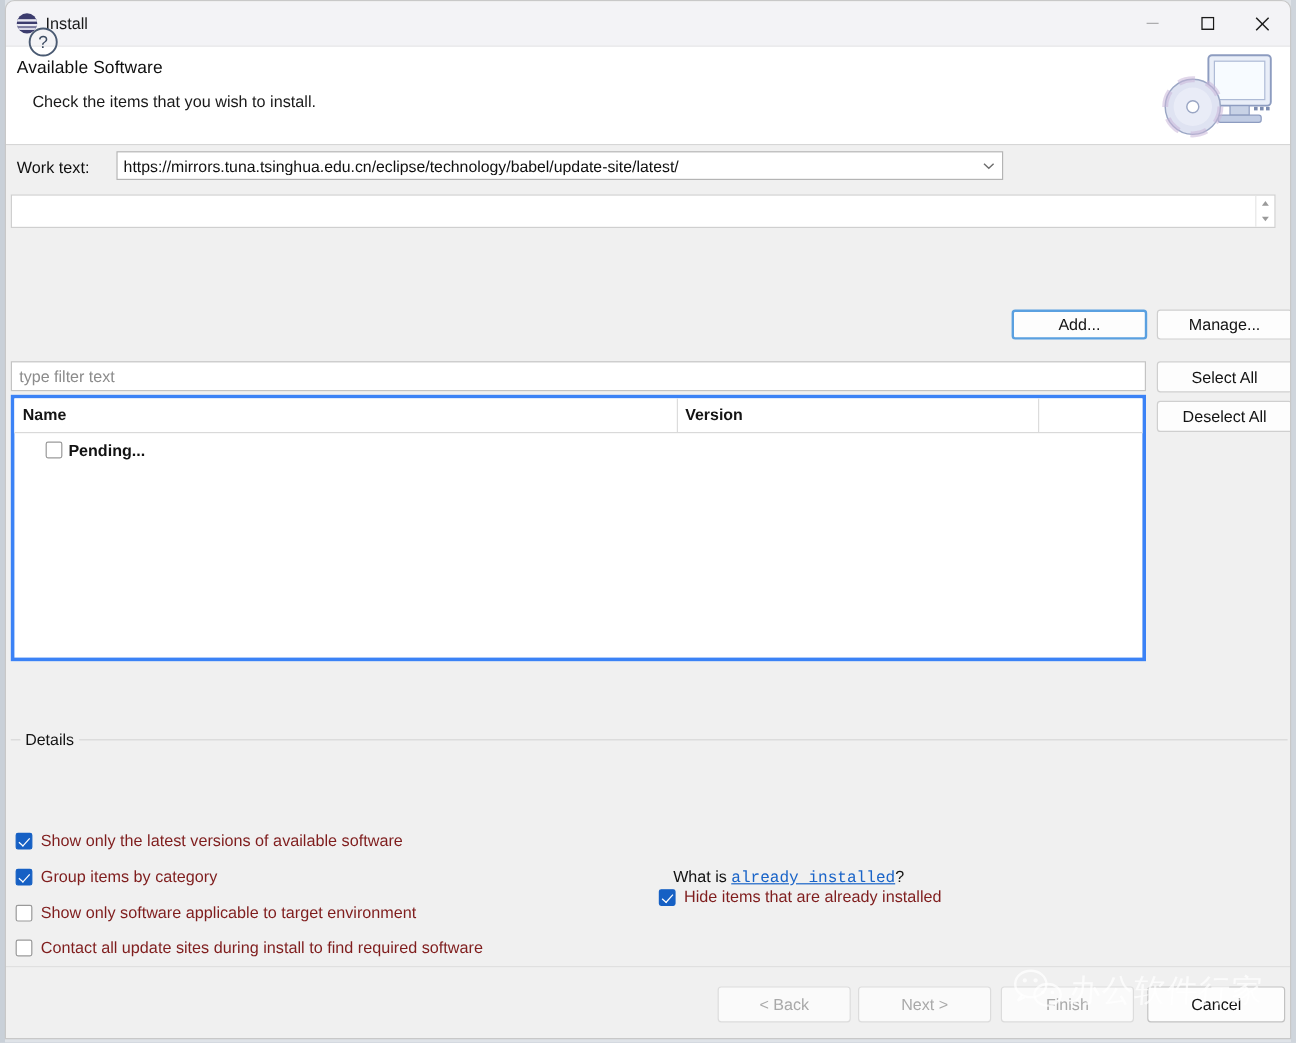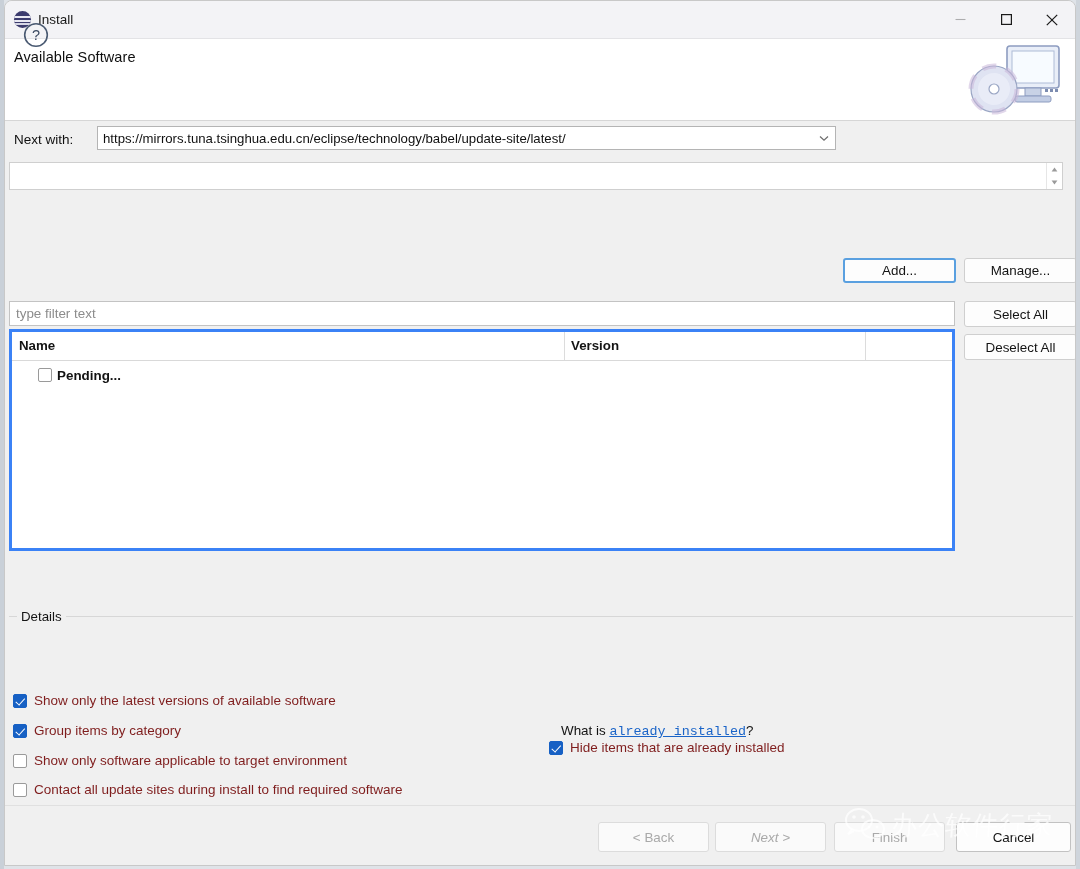--- a/index.html
+++ b/index.html
@@ -412,21 +412,21 @@
     width: 26px; height: 26px;
   }
   .btn-back {
     position: absolute;
     left: 593px; top: 821px;
     width: 111px; height: 30px;
   }
   .btn-next {
     position: absolute;
     left: 710px; top: 821px;
-    width: 111px; height: 30px; font-style: italic;
+    width: 111px; height: 30px;
   }
   .btn-finish {
     position: absolute;
     left: 829px; top: 821px;
     width: 111px; height: 30px;
   }
   .btn-cancel {
     position: absolute;
     left: 951px; top: 821px;
     width: 115px; height: 30px;
@@ -481,39 +481,40 @@
         <svg width="12" height="12" viewBox="0 0 12 12">
             <line x1="0.8" y1="0.8" x2="11.2" y2="11.2" stroke="#1a1a1a" stroke-width="1.2"></line>
             <line x1="11.2" y1="0.8" x2="0.8" y2="11.2" stroke="#1a1a1a" stroke-width="1.2"></line>
           </svg>
       </div>
     </div>
   </div>
 
   <div class="header">
     <div class="header-title">Available Software</div>
+    <div class="header-sub">Check the items that you wish to install.</div>
     <svg class="banner-art" viewBox="0 0 108 74">
       <rect x="46" y="3" width="52" height="42" rx="3" fill="#e9eef8" stroke="#8d9cc0" stroke-width="1.6"></rect>
       <rect x="51" y="8" width="42" height="32" fill="#f7fbff" stroke="#aebbd6" stroke-width="1"></rect>
       <rect x="64" y="45" width="16" height="8" fill="#c8d2e6" stroke="#8d9cc0" stroke-width="1"></rect>
       <rect x="54" y="53" width="36" height="6" rx="2" fill="#c2cde4" stroke="#8d9cc0" stroke-width="1"></rect>
       <rect x="84" y="46" width="3" height="3" fill="#7c8cb0"></rect>
       <rect x="89" y="46" width="3" height="3" fill="#7c8cb0"></rect>
       <rect x="94" y="46" width="3" height="3" fill="#7c8cb0"></rect>
       <circle cx="33" cy="46" r="23" fill="#dfe3f2" stroke="#9aa6c4" stroke-width="1.2"></circle>
       <circle cx="33" cy="46" r="23" fill="none" stroke="#c9b6d8" stroke-width="5" stroke-dasharray="14 10" opacity="0.55"></circle>
       <circle cx="33" cy="46" r="16" fill="#eceff8" opacity="0.75"></circle>
       <circle cx="33" cy="46" r="5" fill="#ffffff" stroke="#9aa6c4" stroke-width="1.2"></circle>
     </svg>
   </div>
 
   <div class="body">
 
     <div class="row-workwith">
-      <div class="lbl-workwith">Next with:</div>
+      <div class="lbl-workwith">Work text:</div>
       <div class="combo">
         <div class="combo-value">https://mirrors.tuna.tsinghua.edu.cn/eclipse/technology/babel/update-site/latest/</div>
         <div class="combo-arrow">
           <svg width="10" height="7" viewBox="0 0 10 7">
               <path d="M1 1.5 L5 5.2 L9 1.5" fill="none" stroke="#6d6d6d" stroke-width="1.2"></path>
             </svg>
         </div>
       </div>
     </div>
 

